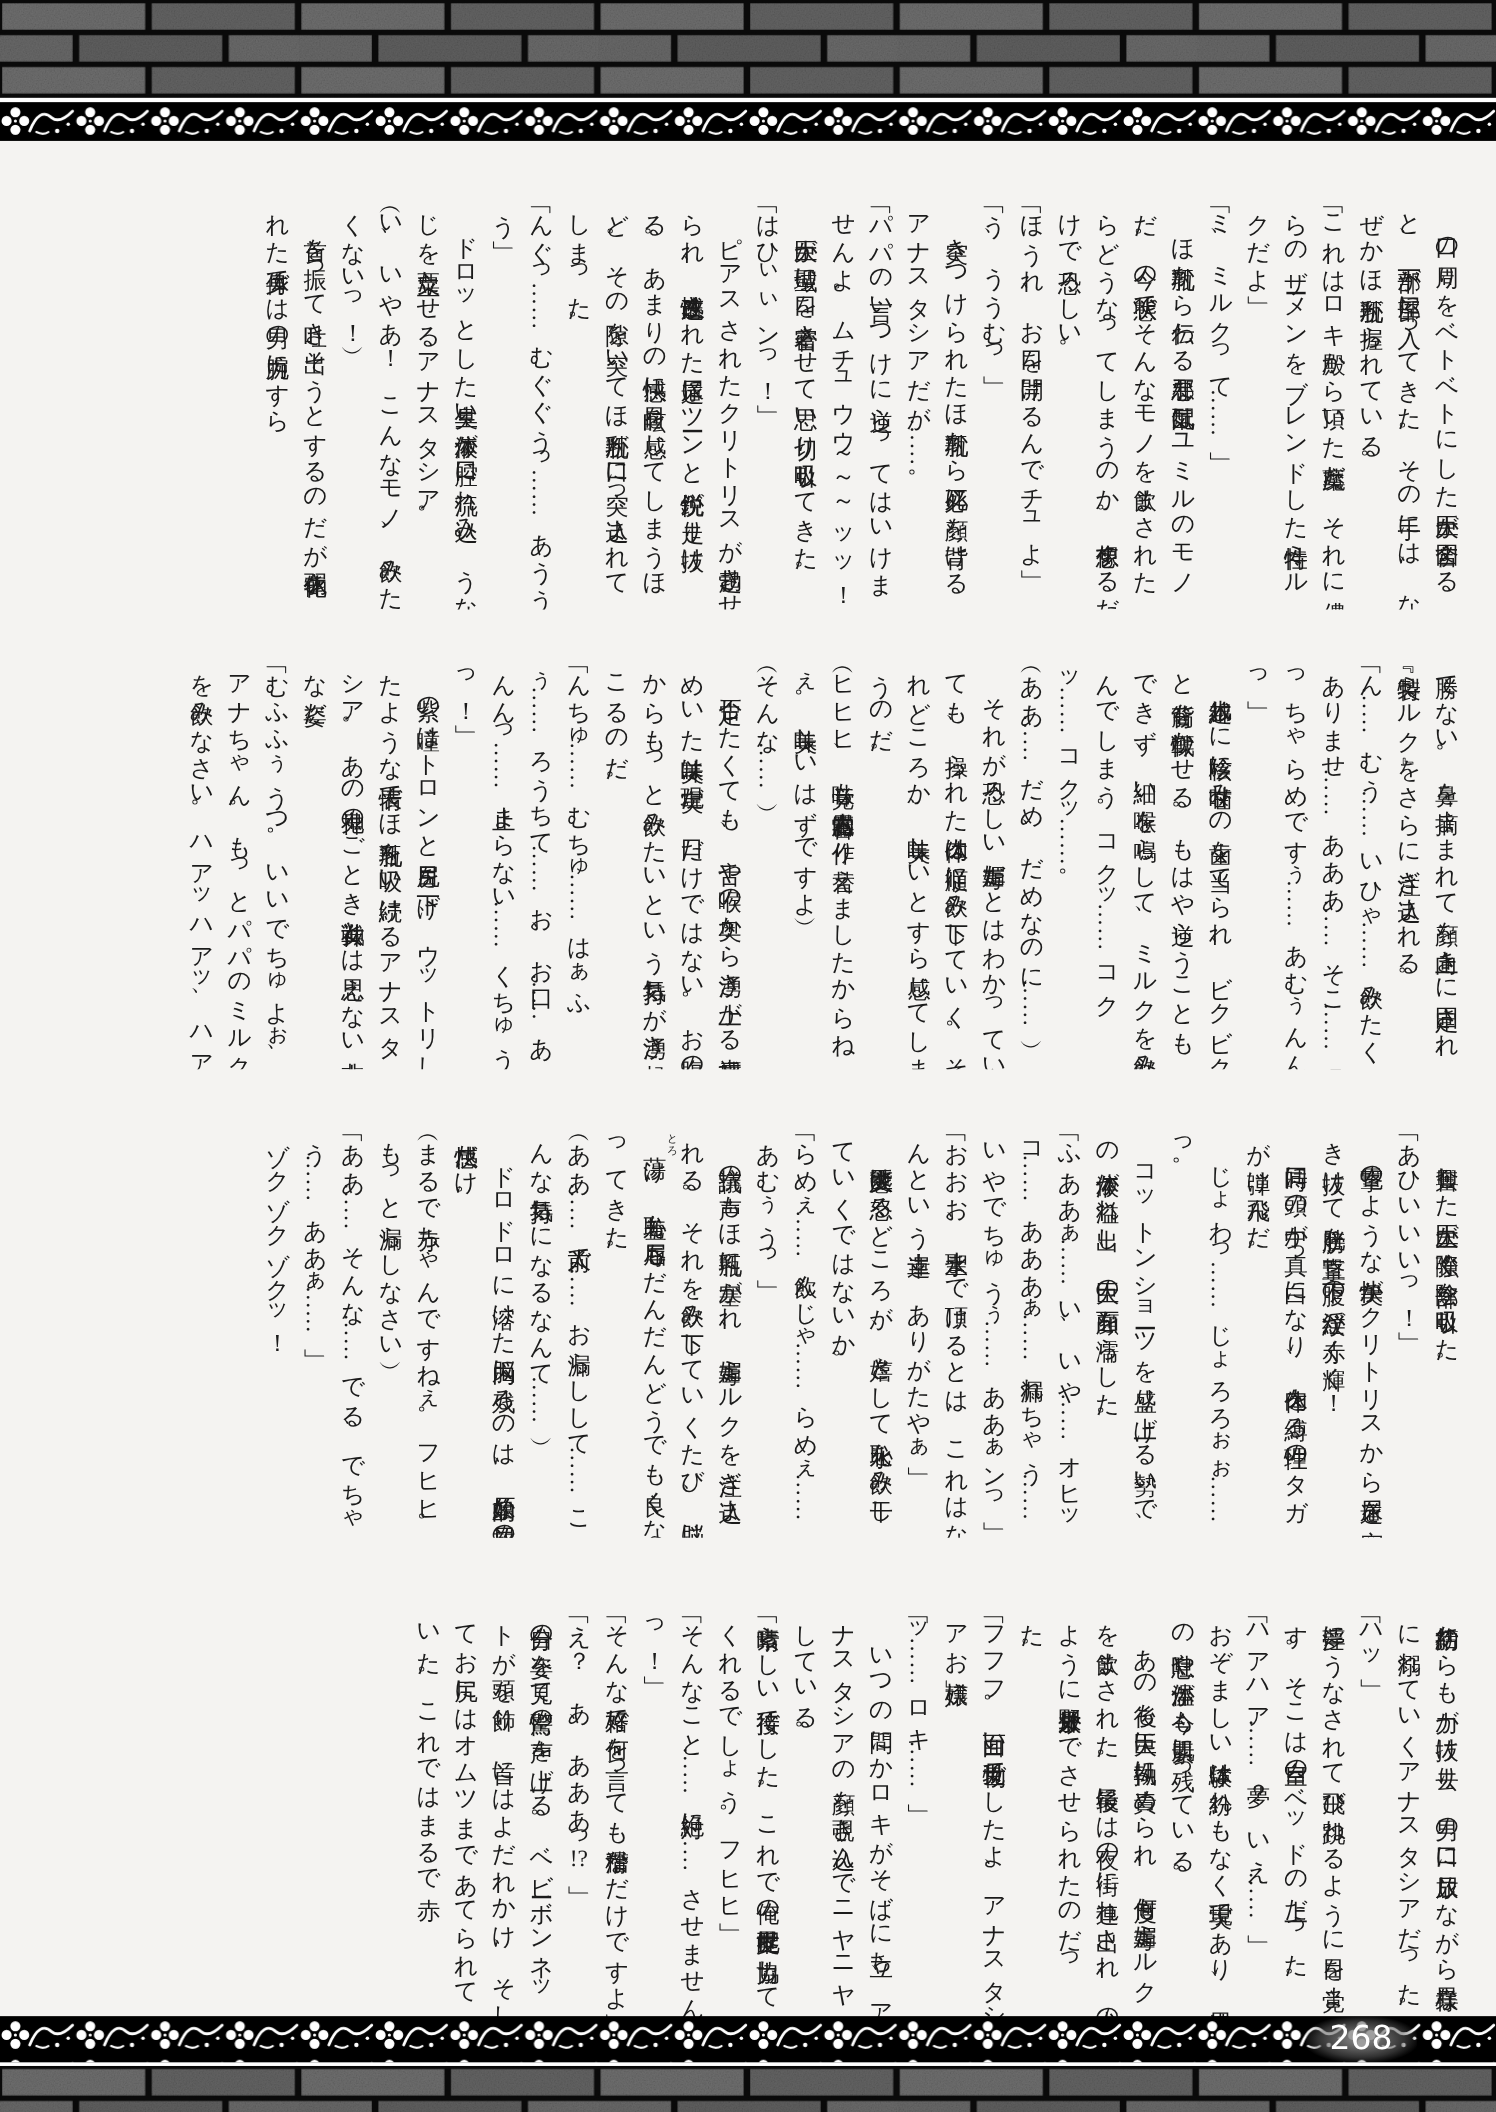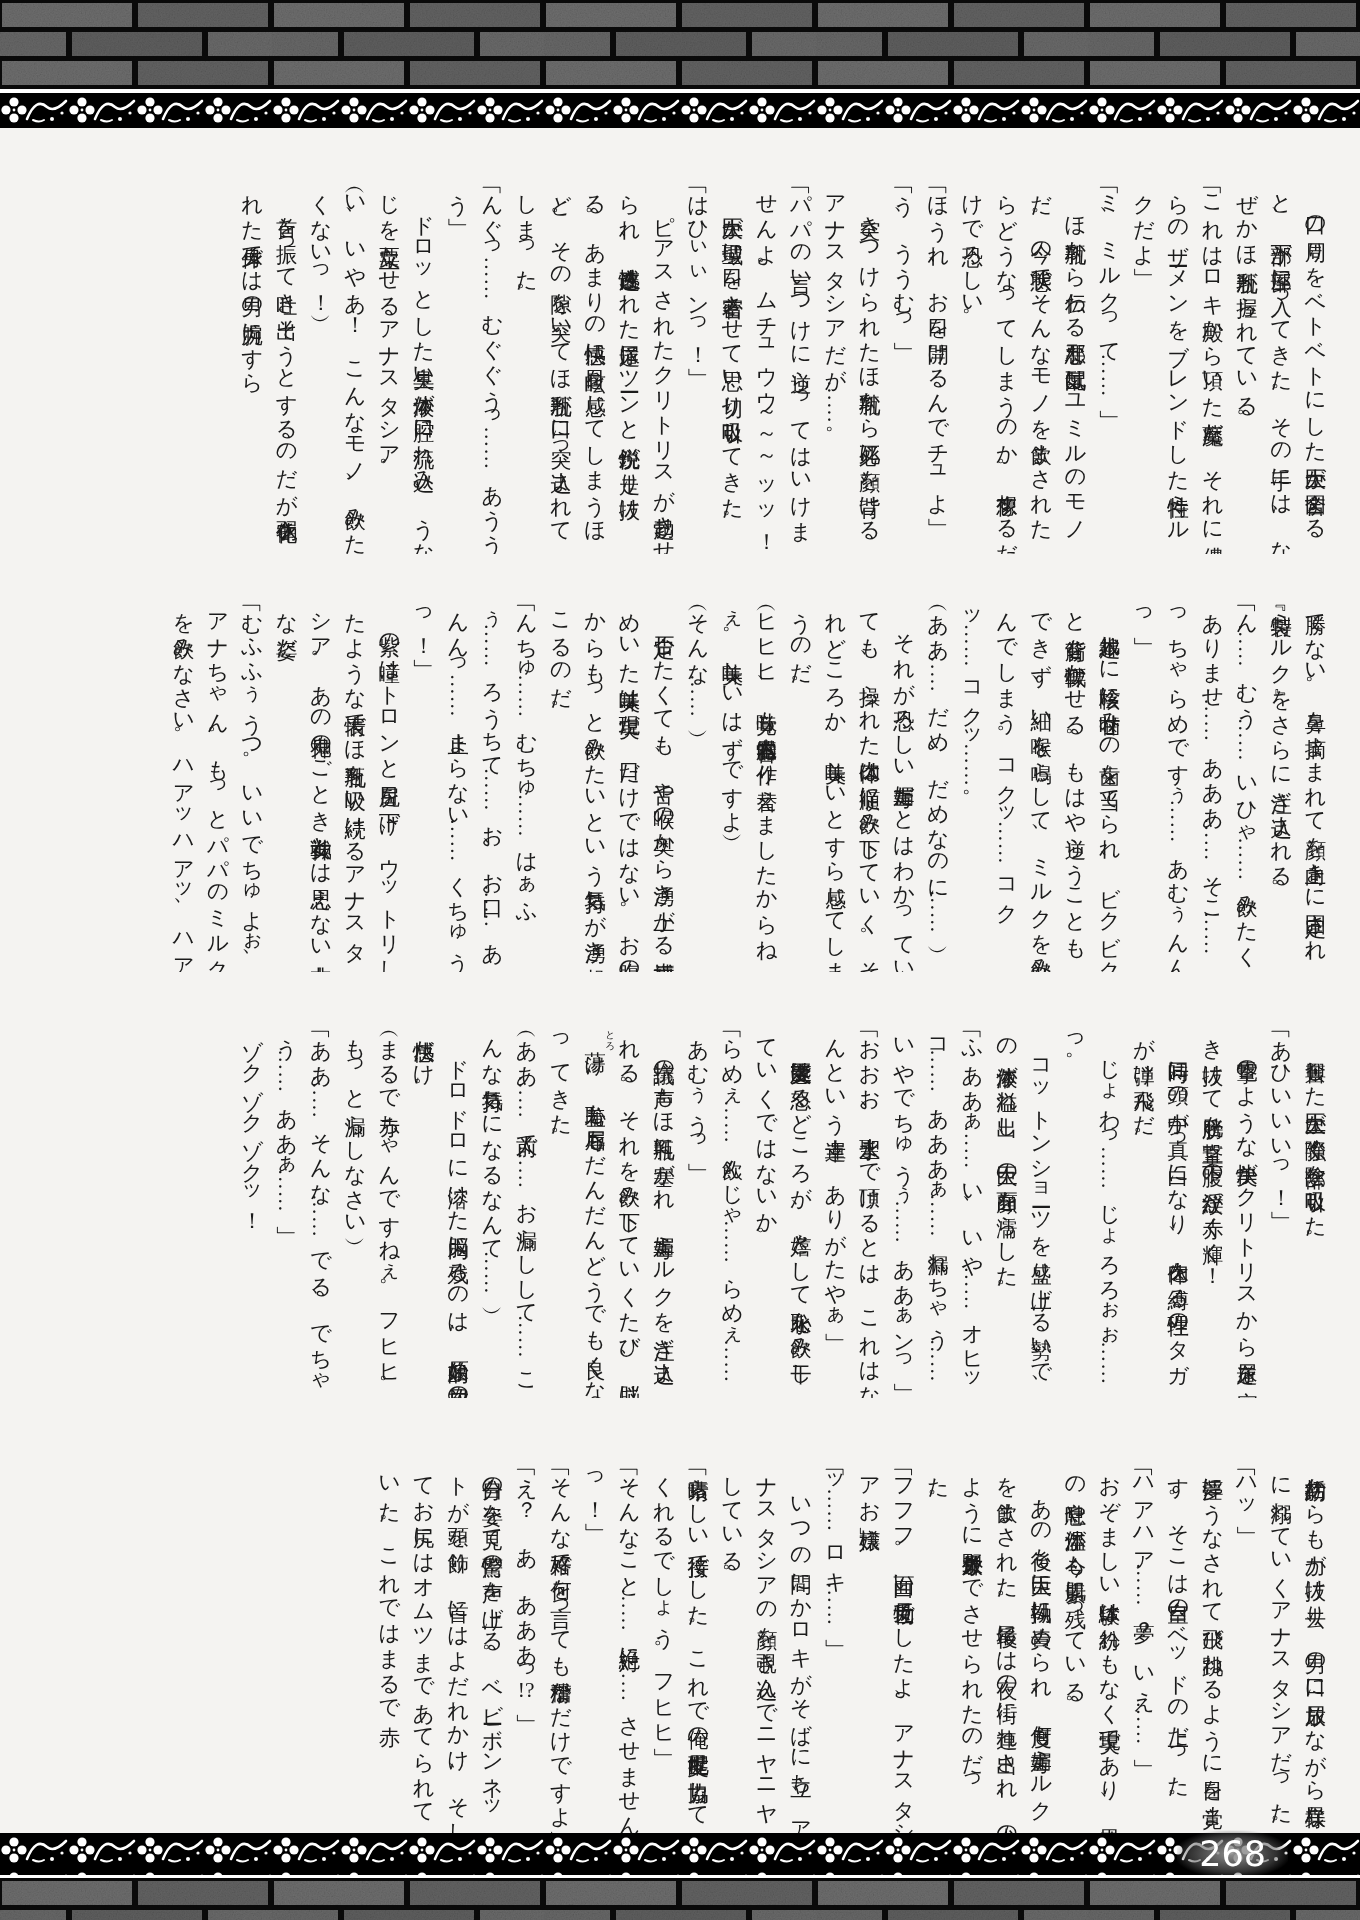--- a/index.html
+++ b/index.html
@@ -19,21 +19,21 @@
   .sep{position:absolute;left:0;width:1360px;background:#ffffff;}
   .sep.top{top:89px;height:4px;}
   .sep.bottom{top:1875px;height:3px;}
   .floral{position:absolute;left:0;width:1360px;background:#000;line-height:0;}
   .floral.top{top:93px;height:35px;}
   .floral.bottom{top:1833px;height:42px;}
   
   .pageno{
     position:absolute;right:72px;top:50%;transform:translateY(-50%);
     font-family:"DejaVu Sans","Liberation Sans",sans-serif;
-    font-size:35px;line-height:1;color:#ffffff;
+    font-size:30px;line-height:1;color:#ffffff;
     padding:6px 22px;
     background:radial-gradient(ellipse at center,rgba(150,150,150,.95) 0%,rgba(90,90,90,.55) 55%,rgba(40,40,40,0) 75%);
   }
   
   .band{
     position:absolute;right:28px;width:1168px;height:374px;
     writing-mode:vertical-rl;-webkit-writing-mode:vertical-rl;
     font-size:21.4px;line-height:34.3px;letter-spacing:0.6px;
     overflow:hidden;
   }

